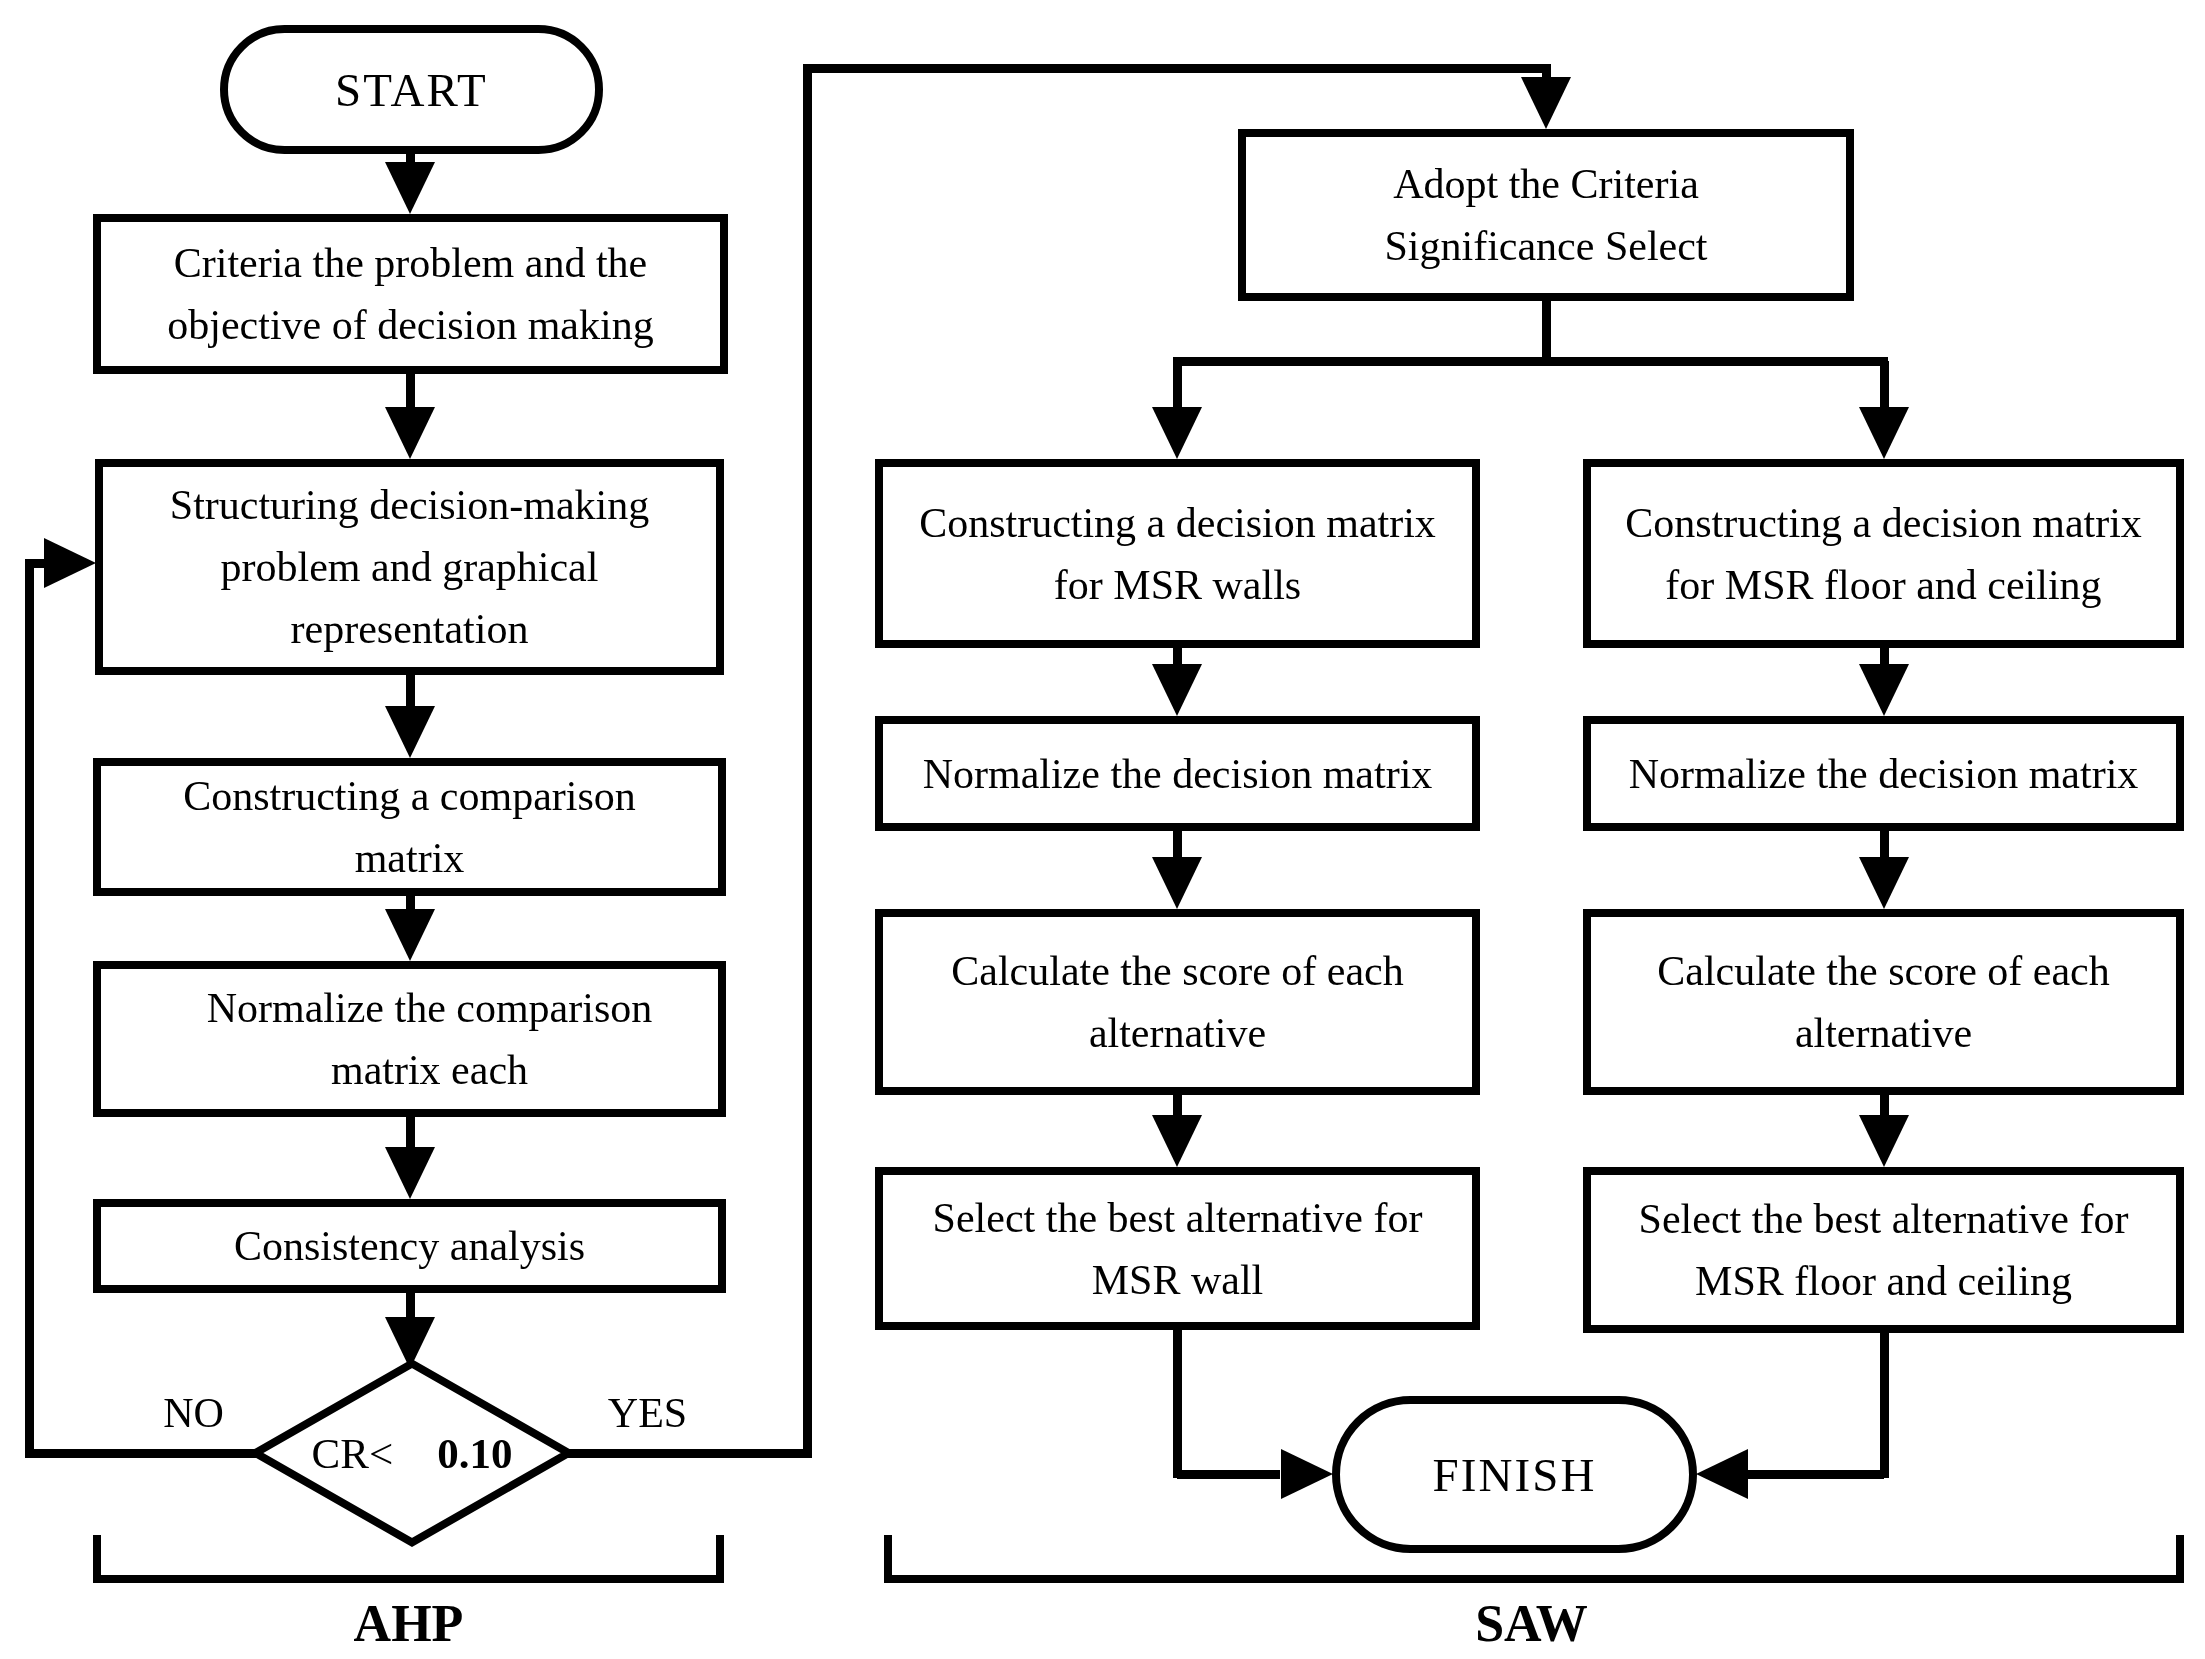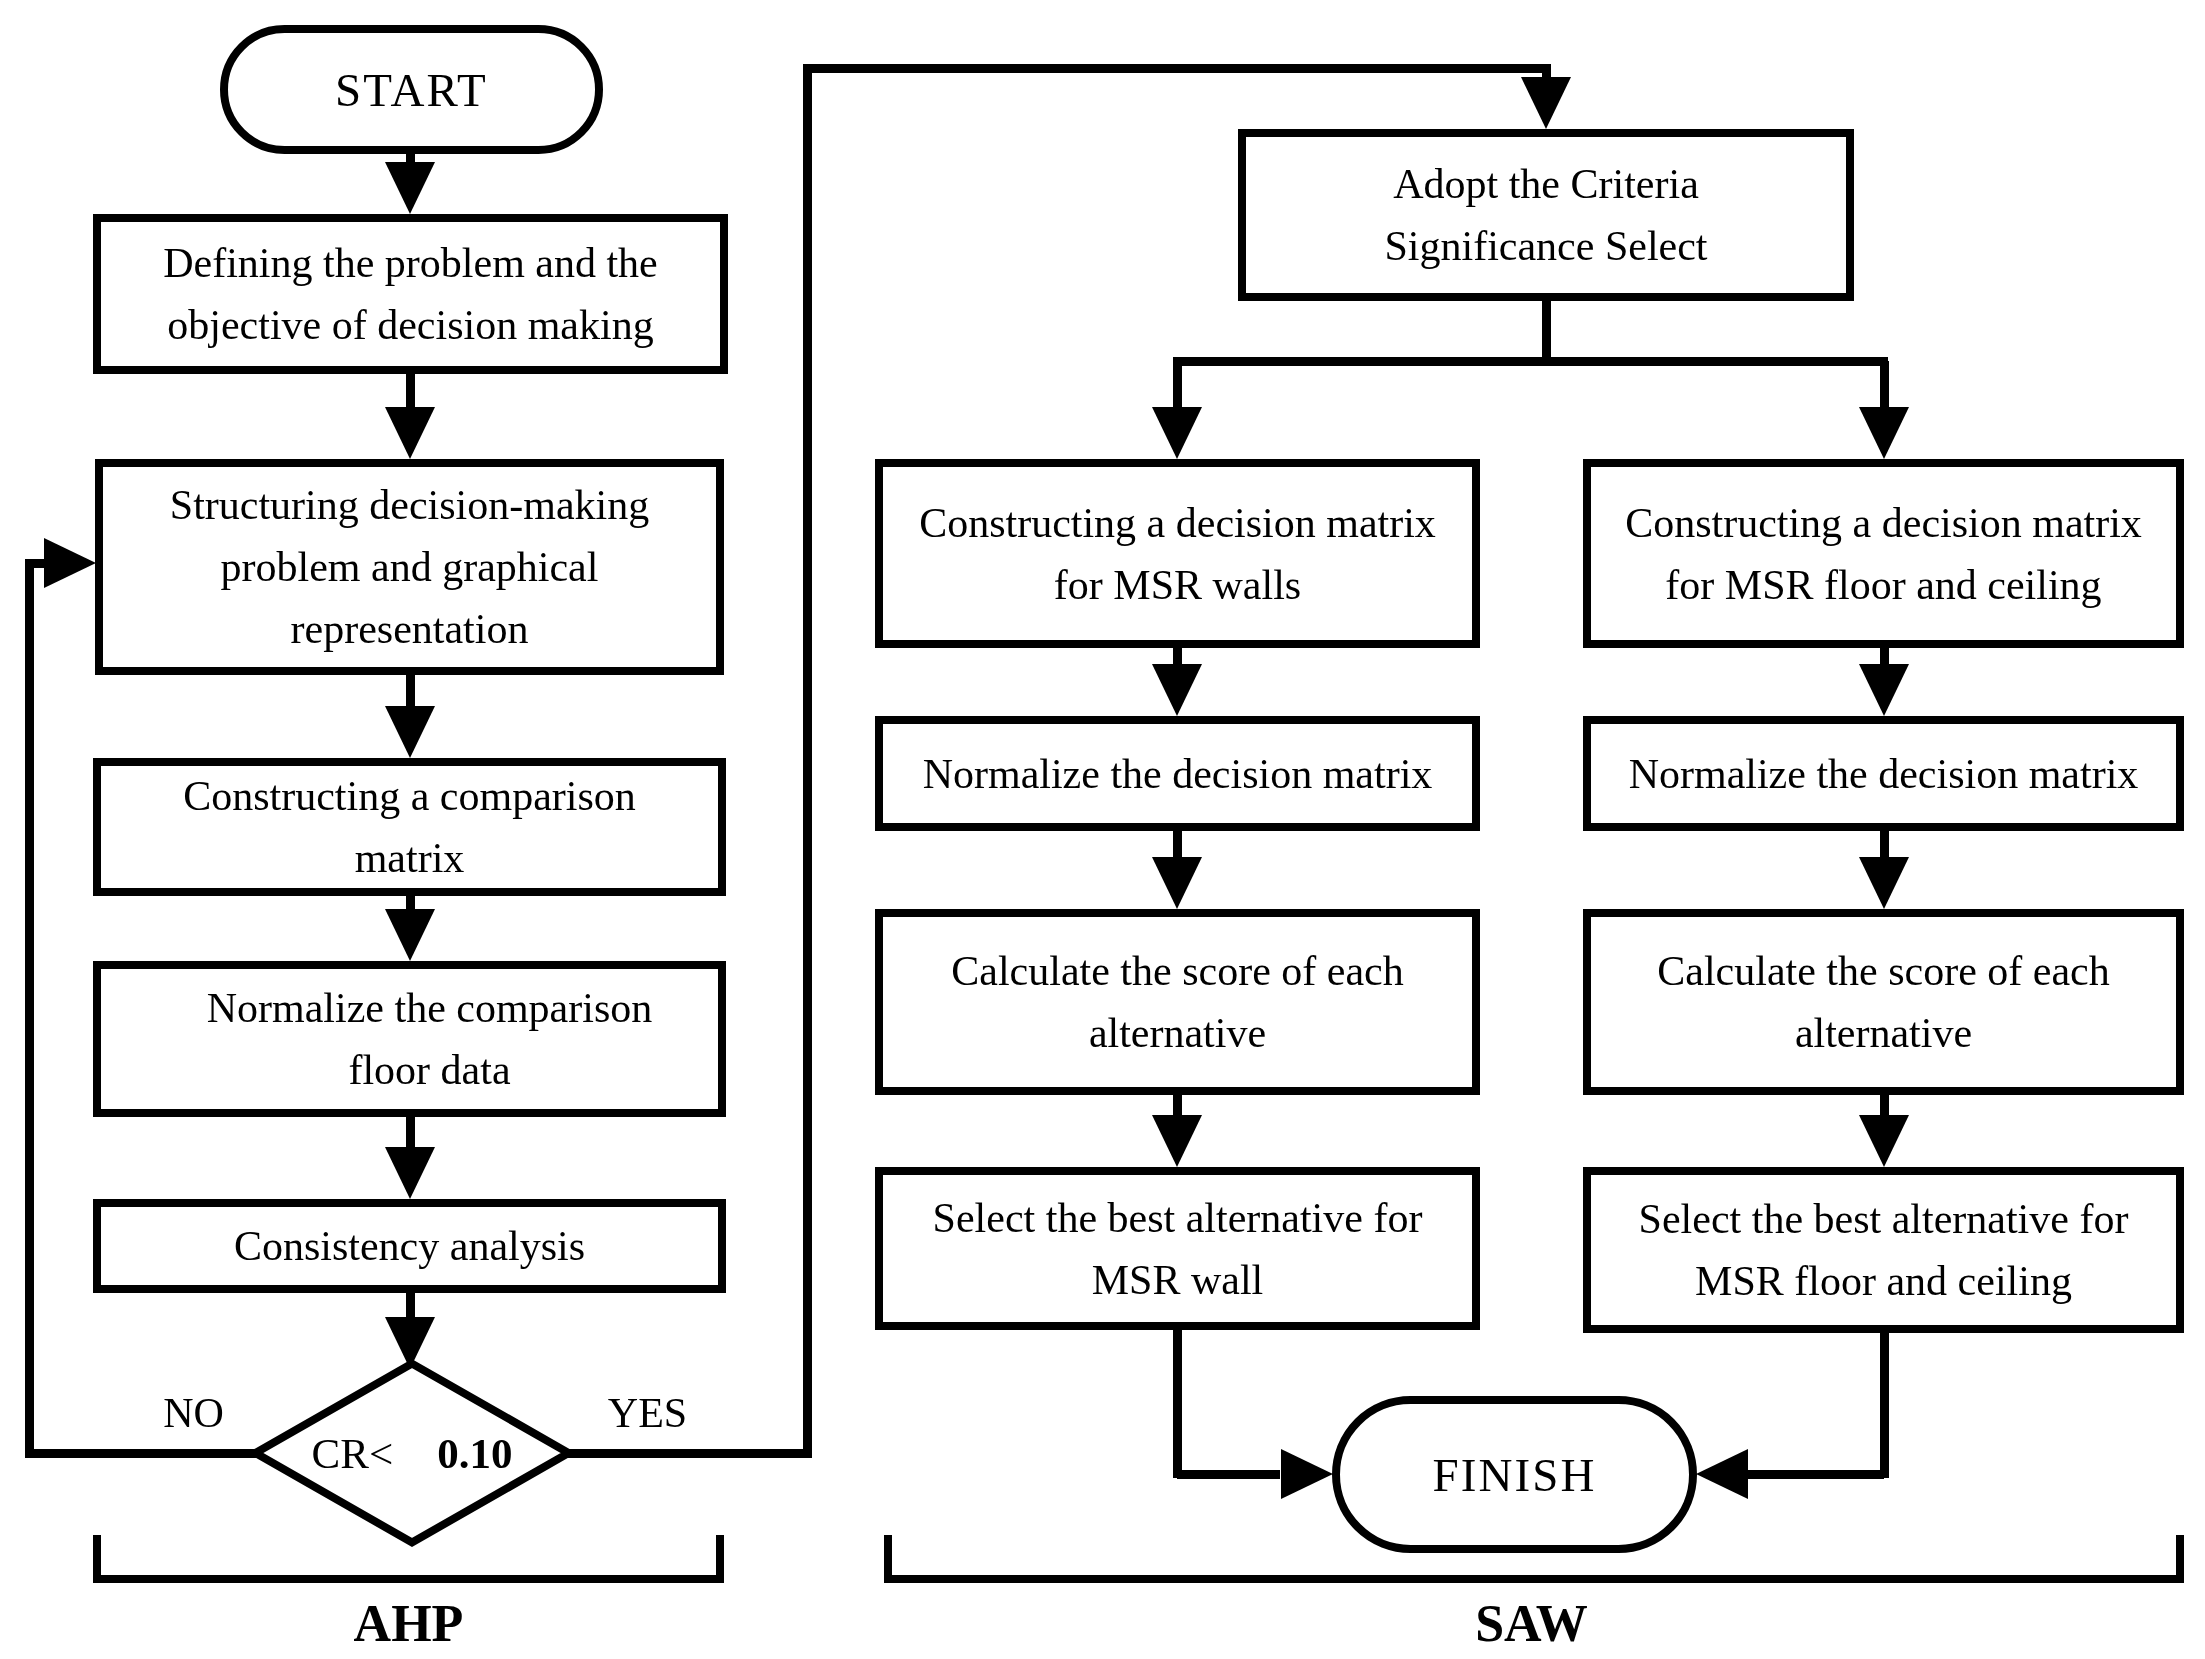--- a/index.html
+++ b/index.html
@@ -65,38 +65,38 @@
 </head>
 <body>
 
 <div id="stage">
 
   <div class="box terminator" style="left:220px;top:25px;width:383px;height:129px;">
     <span>START</span>
   </div>
 
   <div class="box" style="left:93px;top:214px;width:635px;height:160px;">
-    <span>Defining the problem and the</span>
+    <span>Criteria the problem and the</span>
     <span>objective of decision making</span>
   </div>
 
   <div class="box" style="left:95px;top:459px;width:629px;height:216px;">
     <span>Structuring decision-making</span>
     <span>problem and graphical</span>
     <span>representation</span>
   </div>
 
   <div class="box" style="left:93px;top:758px;width:633px;height:138px;">
     <span>Constructing a comparison</span>
     <span>matrix</span>
   </div>
 
   <div class="box" style="left:93px;top:961px;width:633px;height:156px;padding-left:40px;">
     <span>Normalize the comparison</span>
-    <span>floor data</span>
+    <span>matrix each</span>
   </div>
 
   <div class="box" style="left:93px;top:1199px;width:633px;height:94px;">
     <span>Consistency analysis</span>
   </div>
 
   <svg style="left:251px;top:1359px;" width="322" height="188" viewBox="0 0 450 262">
     <polygon points="225,6 444,131 225,256 6,131" fill="#ffffff" stroke="#000000" stroke-width="11"></polygon>
   </svg>
   <div class="diamond-lbl" style="left:251px;top:1359px;width:322px;height:188px;">

